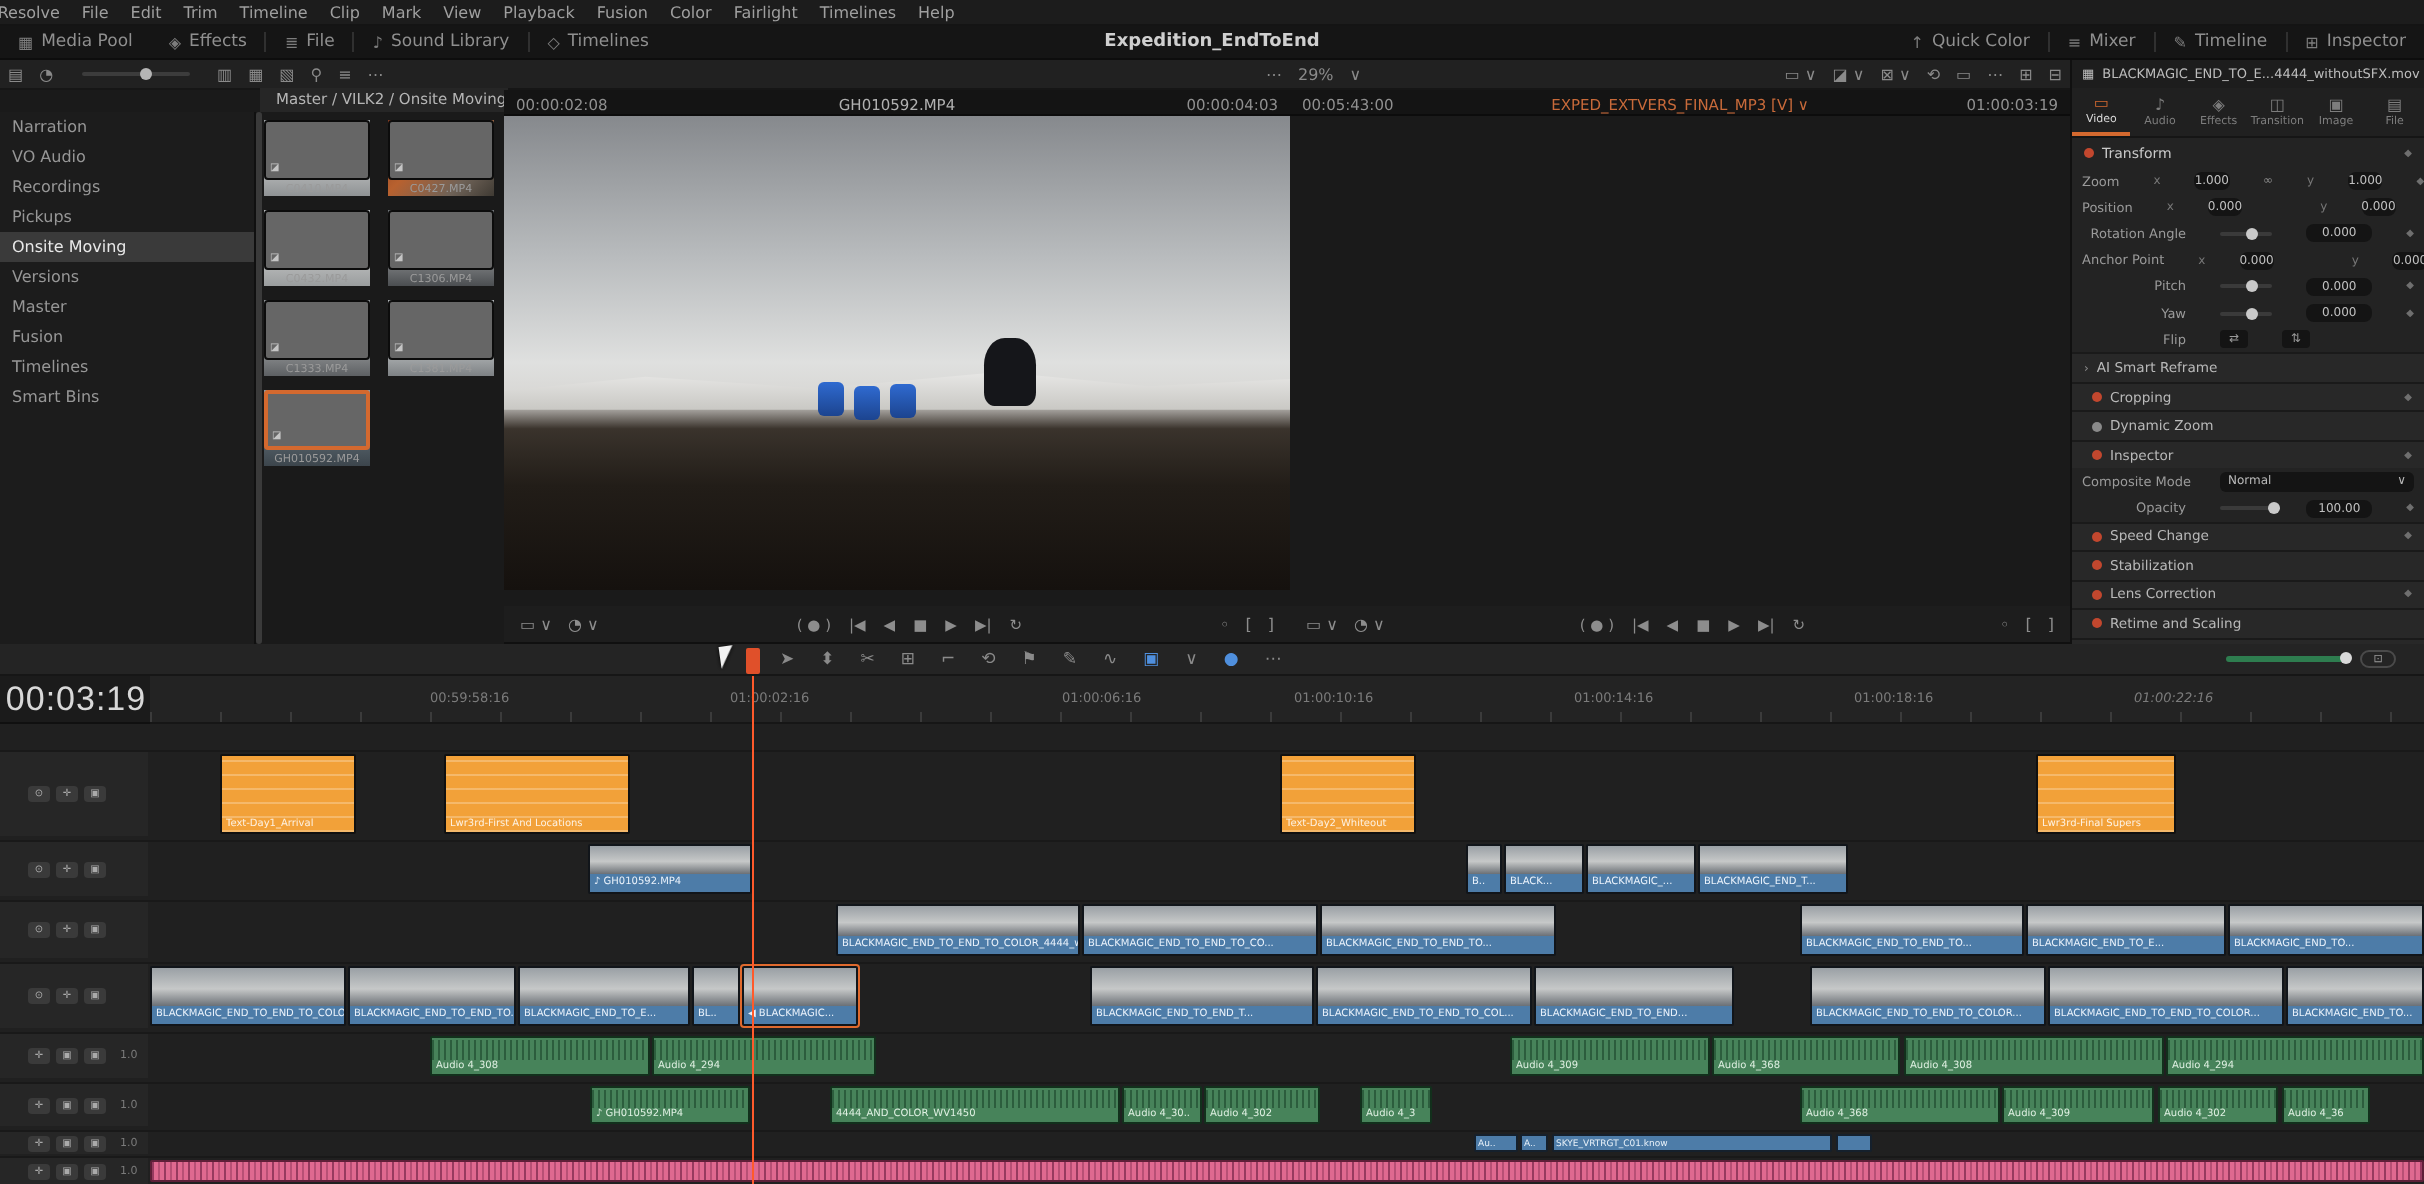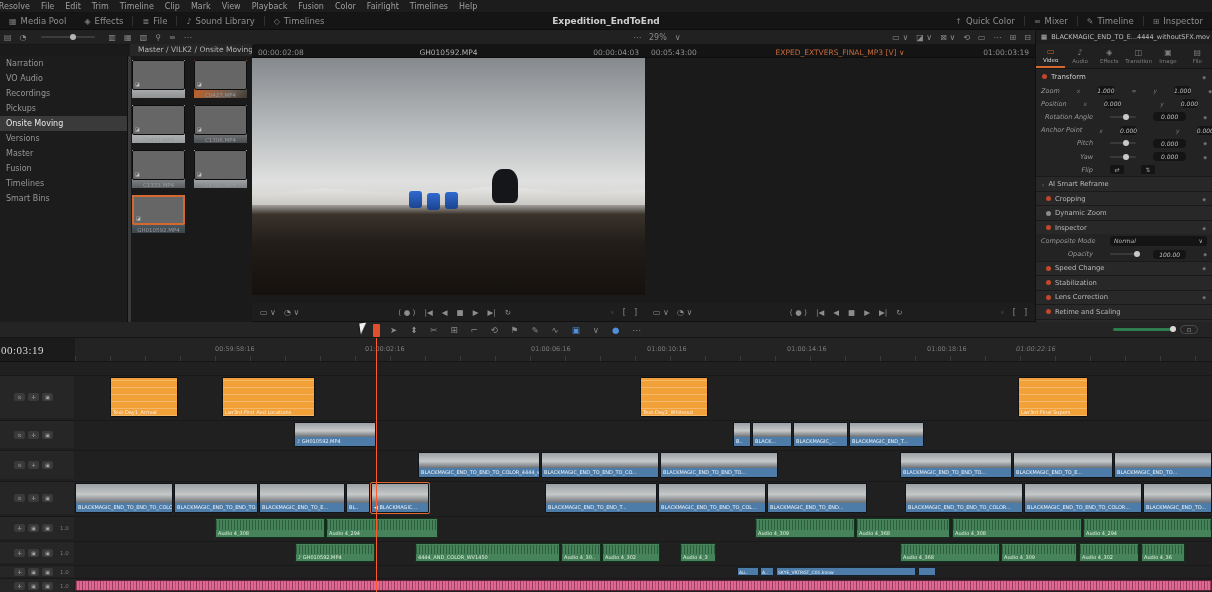--- a/index.html
+++ b/index.html
@@ -83,21 +83,21 @@
     background:repeating-linear-gradient(100deg, rgba(255,255,255,.55) 0 14px, rgba(140,165,188,.4) 14px 30px); filter:blur(1px); opacity:.8;}
 
   
   .insp { left:1035px; top:30px; width:177px; height:292px; background:#232323; border-left:1px solid #101010; overflow:hidden;}
   .insp-head { height:14px; display:flex; align-items:center; gap:4px; background:#1d1d1d; font-size:6.5px; color:#bdbdbd; padding:0 5px; white-space:nowrap; overflow:hidden;}
   .insp-tabs { height:25px; display:flex; background:#202020; border-bottom:1px solid #151515;}
   .itab { flex:1; display:flex; flex-direction:column; align-items:center; justify-content:center; gap:1px; font-size:5.5px; color:#7d7d7d;}
   .itab .ico { font-size:8px; }
   .itab.active { color:#d8d8d8; border-bottom:2px solid #d4692f; }
   .itab.active .ico { color:#d4692f; }
-  .irow { display:flex; align-items:center; height:13.2px; font-size:6.5px; color:#9a9a9a; padding:0 5px; gap:17px;font-style:italic;}
+  .irow { display:flex; align-items:center; height:13.2px; font-size:6.5px; color:#9a9a9a; padding:0 5px; gap:17px;}
   .irow .lab { width:52px; text-align:right; white-space:nowrap; }
   .irow .ax { color:#777; font-size:6px; }
   .valbox { width:33px; height:9px; background:#141414; border-radius:4px; color:#c0c0c0;
     font-size:6px; text-align:center; line-height:9px; }
   .linkico { font-size:6px; color:#8a8a8a; }
   .kf { margin-left:auto; font-size:5px; color:#6f6f6f; }
   .islider { flex:1; height:2px; background:#3a3a3a; border-radius:2px; position:relative;}
   .islider i { position:absolute; top:-2px; width:6px; height:6px; background:#c9c9c9; border-radius:50%;}
   .sec { display:flex; align-items:center; height:14.5px; background:#282828; border-top:1px solid #1a1a1a;
     font-size:6.8px; color:#b9b9b9; padding:0 6px; gap:4px;}
@@ -112,21 +112,21 @@
 
   
   .tl-toolbar { left:0; top:322px; width:1212px; height:16px; background:#242424; border-bottom:1px solid #161616;
     display:flex; align-items:center; font-size:8.5px; color:#8a8a8a;}
   .tl-toolbar .icons { display:flex; gap:13px; margin-left:390px;}
   .tl-zoom { margin-left:auto; margin-right:14px; display:flex; align-items:center; gap:5px;}
   .tl-zoom .track { width:62px; height:3px; background:#2e7d4f; border-radius:2px; position:relative;}
   .tl-zoom .track i { position:absolute; right:-1px; top:-2px; width:6px; height:6px; background:#d9d9d9; border-radius:50%;}
   .tl-zoom .pill { width:18px; height:9px; border:1px solid #4a4a4a; border-radius:5px; font-size:5.5px; color:#9a9a9a; text-align:center; line-height:8px;}
   .big-tc { left:0; top:338px; width:75px; height:24px; background:#1b1b1b; color:#d8d8d8;
-    font-size:11px; letter-spacing:.5px; line-height:24px; padding-left:1px; font-family:Liberation Serif, serif; border-bottom:1px solid #101010;}
+    font-size:17px; letter-spacing:.5px; line-height:24px; padding-left:1px; font-family:Liberation Sans, sans-serif; border-bottom:1px solid #101010;text-align:center;}
   .ruler { left:75px; top:338px; width:1137px; height:24px; background:#232323; border-bottom:1px solid #161616;
     background-image:repeating-linear-gradient(90deg,#3b3b3b 0 1px,transparent 1px 35px); background-size:100% 5px; background-position:0 100%; background-repeat:no-repeat;}
   .rlabel { position:absolute; top:7px; font-size:6.5px; color:#7b7b7b; white-space:nowrap;}
   .tracks-bg { left:0; top:362px; width:1212px; height:230px; background:#202020; }
   .thr { position:absolute; left:0; width:74px; background:#262626; border-top:1px solid #303030;
     display:flex; align-items:center; gap:3px; padding-left:14px; font-size:6px; color:#8a8a8a;}
   .thr .ib { width:11px; height:8px; background:#3a3a3a; border-radius:2px; font-size:5px; color:#aaa; text-align:center; line-height:8px;}
   .thr .lvl { margin-left:4px; font-size:5.5px; color:#7a7a7a;}
   .lane { position:absolute; left:0; width:1212px; border-top:1px solid #191919; }
   .clip { position:absolute; top:1px; bottom:1px; border-radius:1px; overflow:hidden; }
@@ -612,21 +612,21 @@
 
   <div class="big-tc abs">00:03:19</div>
   <div class="ruler abs">
 
   <span class="rlabel" style="left: 140px;">00:59:58:16</span>
       <span class="rlabel" style="left: 290px;">01:00:02:16</span>
       <span class="rlabel" style="left: 432px; margin-left: 24px;">01:00:06:16</span>
       <span class="rlabel" style="left: 572px;">01:00:10:16</span>
       <span class="rlabel" style="left: 712px;">01:00:14:16</span>
       <span class="rlabel" style="left: 852px;">01:00:18:16</span>
-      <span class="rlabel" style="left: 941px; font-style: italic;">01:00:22:16</span>
+      <span class="rlabel" style="left: 992px; font-style: italic;">01:00:22:16</span>
     </div>
 
   <div class="tracks-bg abs"></div>
 
   <div>
 
       <div class="thr" style="top: 375px; height: 43px;">
         <span class="ib">⊙</span>
         <span class="ib">✛</span>
         <span class="ib">▣</span>

